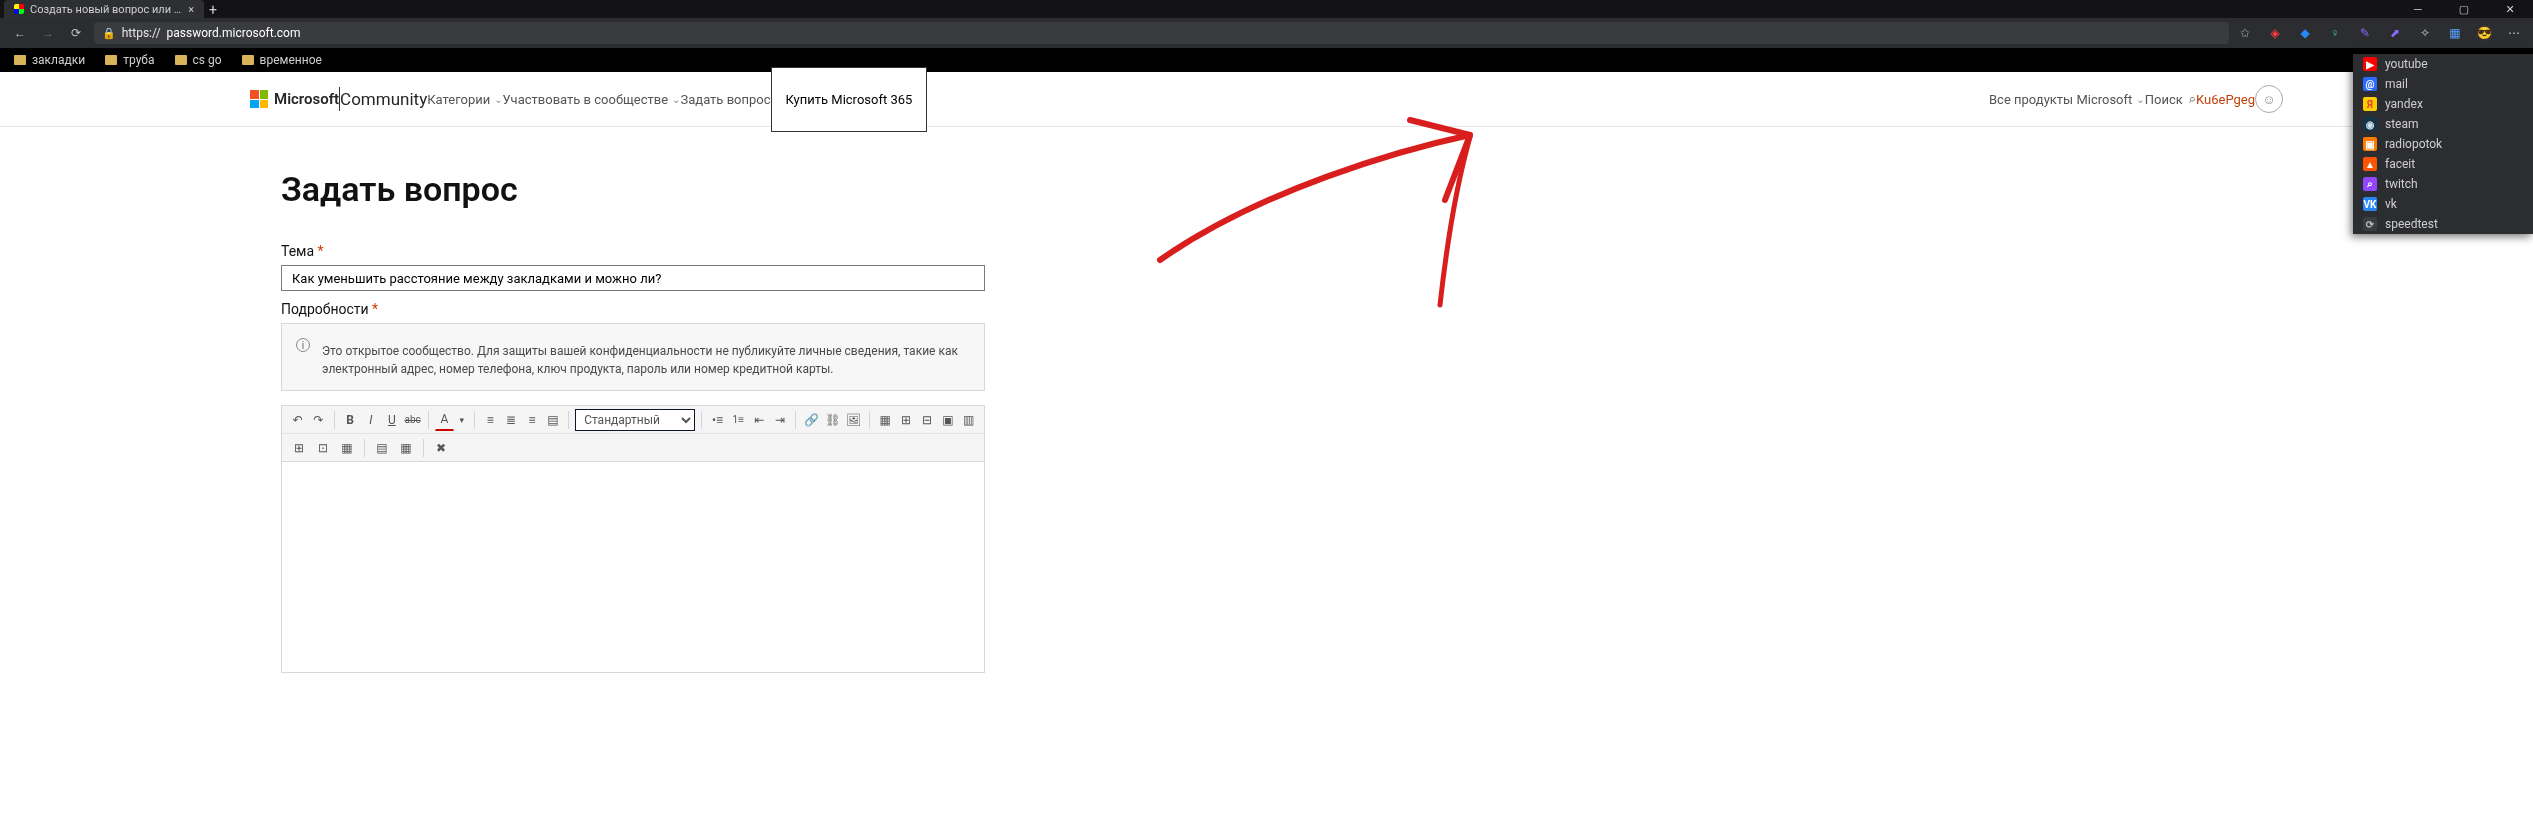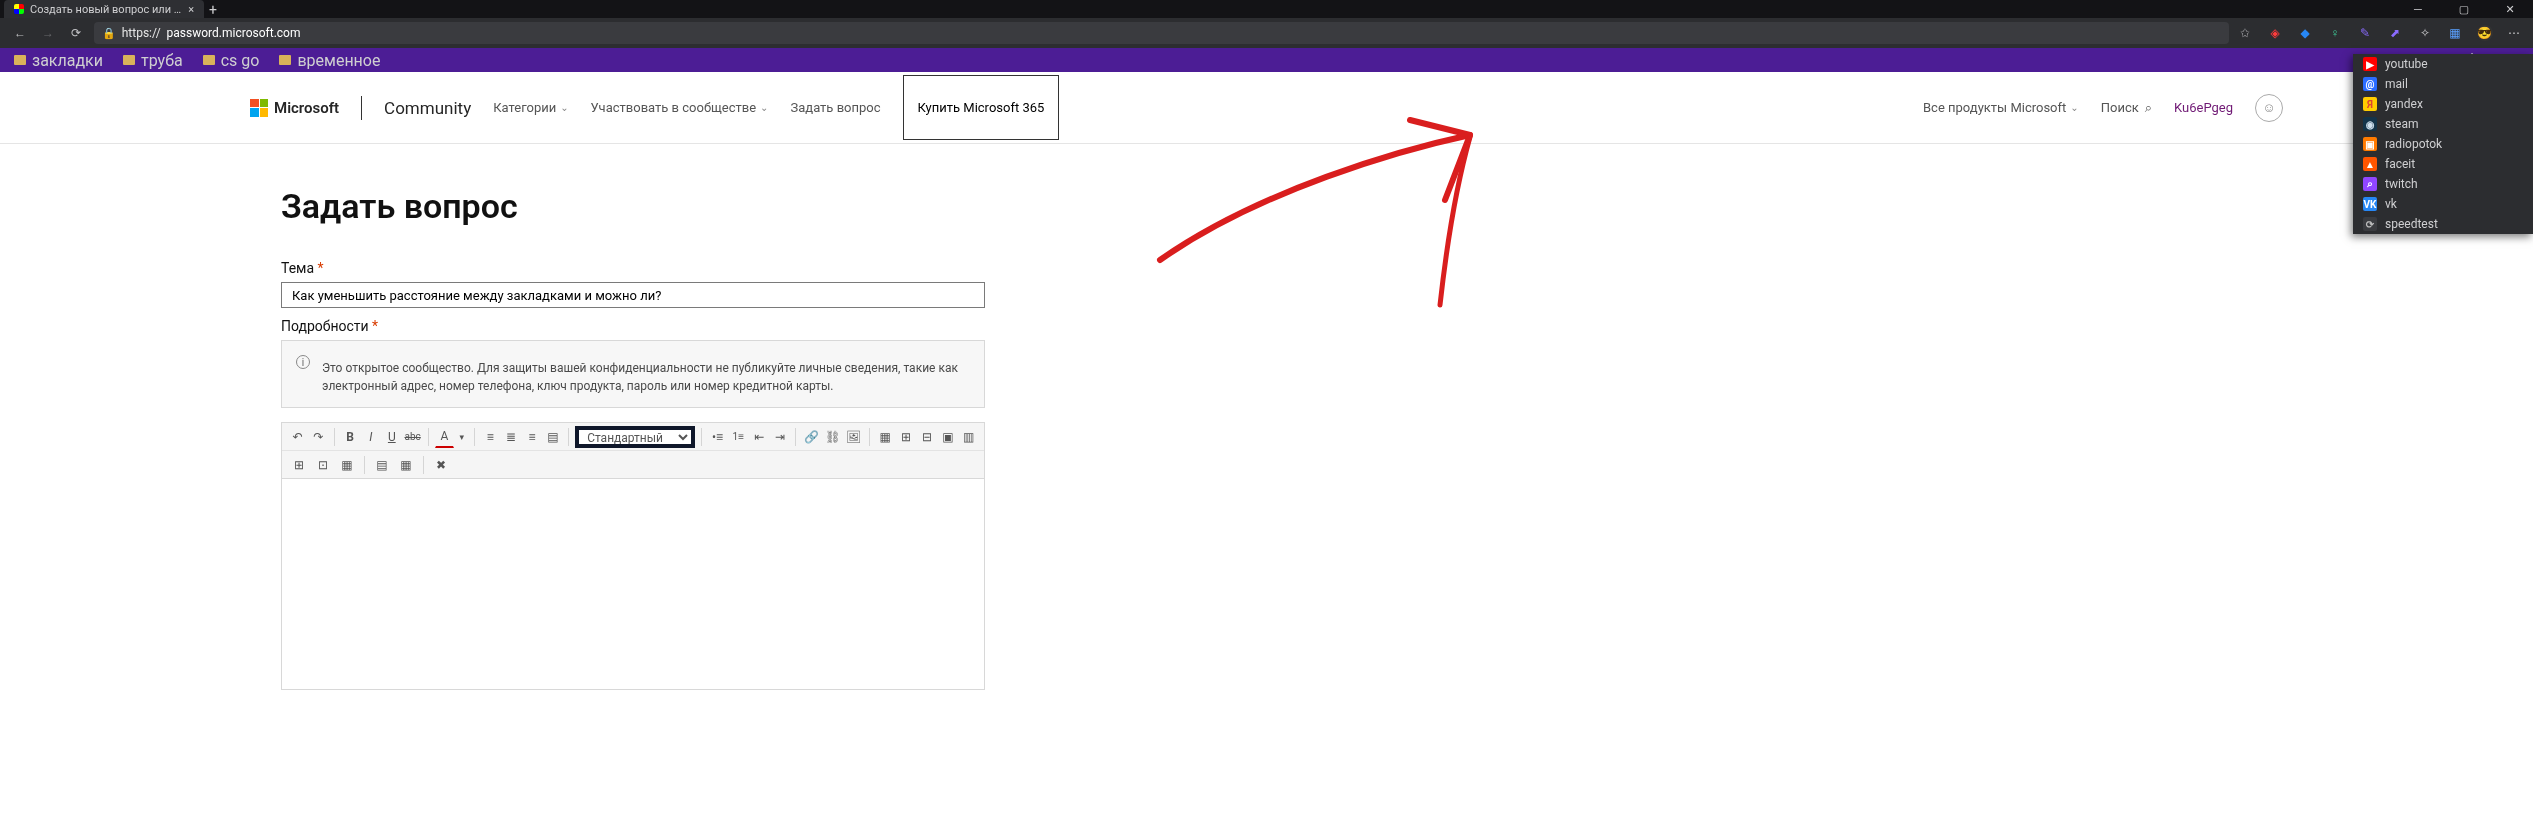--- a/index.html
+++ b/index.html
@@ -20,33 +20,33 @@
   .navbtn   { width:20px; text-align:center; color:#bfbfc2; }
   .urlfield { flex:1; display:flex; align-items:center; gap:6px; background:#3a3b3f; height:22px; border-radius:4px; padding:0 8px; color:#cfcfd1;}
   .urlfield .lock { font-size:11px; }
   .urlfield .host { color:#fff; }
   .urlfield .path { color:#9d9da1; }
   .exticons { display:flex; gap:14px; align-items:center; }
   .exticons span { width:16px; height:16px; display:flex; align-items:center; justify-content:center; font-size:12px;}
   .avatar-ext { width:22px; height:22px; border-radius:50%; background:#333; display:flex; align-items:center; justify-content:center; font-size:14px;}
   .dots { letter-spacing:2px; }
   
-  .bmbar    { height:24px; display:flex; align-items:center; gap:20px; padding:0 14px; background:#4c1d95; font-size:16px; color:#cfcfd1;}
+  .bmbar    { height:24px; display:flex; align-items:center; gap:20px; padding:0 14px; background:#000000; font-size:12px; color:#cfcfd1;}
   .bm-item  { display:flex; align-items:center; gap:6px; }
   .bm-folder{ width:12px; height:10px; background:#d9b35a; border-radius:1px; display:inline-block;}
   .bm-right { margin-left:auto; }
 
   
   .favpanel { position:absolute; right:0; top:54px; width:180px; background:#2c2d30; color:#cfcfd1; font-size:12px; z-index:10; box-shadow:-2px 3px 8px rgba(0,0,0,.5);}
   .favpanel .row { height:20px; display:flex; align-items:center; gap:8px; padding:0 10px;}
   .favpanel .ficon{ width:14px; height:14px; display:flex; align-items:center; justify-content:center; border-radius:2px; font-size:10px; font-weight:bold;}
 
   
   .page     { position:absolute; left:0; right:0; top:72px; bottom:0; background:#fff; }
-  .sitehdr  { height:72px; border-bottom:1px solid #e5e5e5; display:flex; align-items:center; padding:0 250px 0 250px; gap:22px; font-size:13px; color:#262626;}
+  .sitehdr  { height:55px; border-bottom:1px solid #e5e5e5; display:flex; align-items:center; padding:0 250px 0 250px; font-size:13px; color:#262626;}
   .mslogo   { display:flex; align-items:center; gap:6px; font-weight:600; font-size:15px;}
   .mslogo .sq{ width:18px; height:18px; display:grid; grid-template:1fr 1fr/1fr 1fr; gap:1px;}
   .mslogo .sq span:nth-child(1){background:#f25022}
   .mslogo .sq span:nth-child(2){background:#7fba00}
   .mslogo .sq span:nth-child(3){background:#00a4ef}
   .mslogo .sq span:nth-child(4){background:#ffb900}
   .vdiv     { width:1px; height:24px; background:#333;}
   .navlink  { display:flex; align-items:center; gap:4px; color:#555;}
   .chev     { font-size:10px; color:#888;}
   .buybtn   { border:1px solid #333; padding:24px 14px; font-size:13px; background:#fff;}
@@ -61,21 +61,21 @@
   .tinput   { width:100%; height:26px; border:1px solid #7a7a7a; padding:0 10px; font-size:13px;}
   .details-lbl{ margin-top:10px;}
   .notice   { border:1px solid #d8d8d8; background:#f7f7f7; padding:12px 14px 12px 40px; font-size:12px; color:#4a4a4a; margin-top:6px; position:relative; line-height:1.5;}
   .notice .infoicon{ position:absolute; left:14px; top:14px; width:14px; height:14px; border:1px solid #888; border-radius:50%; display:flex; align-items:center; justify-content:center; font-size:10px; color:#666;}
 
   
   .editor   { margin-top:14px; border:1px solid #d8d8d8;}
   .toolbar-row{ display:flex; align-items:center; height:28px; background:#f5f5f5; border-bottom:1px solid #e3e3e3; padding:0 6px; gap:2px;}
   .tbtn     { width:22px; height:22px; display:flex; align-items:center; justify-content:center; font-size:12px; color:#555; border:1px solid transparent; background:#fff0;}
   .tsep     { width:1px; height:18px; background:#d5d5d5; margin:0 4px;}
-  .tsel     { height:22px; font-size:12px; border:4px solid #0f172a; background:#fff; padding:0 4px; min-width:120px; color:#555;}
+  .tsel     { height:22px; font-size:12px; border:1px solid #0f172a; background:#fff; padding:0 4px; min-width:120px; color:#555;}
   .editarea { height:210px; background:#fff;}
 
   
   .arrow-svg{ position:absolute; left:1140px; top:110px; pointer-events:none; }
 </style>
 </head>
 <body>
 
 <div class="chrome">
   <div class="tabbar">
@@ -204,21 +204,21 @@
     <button class="buybtn">Купить Microsoft 365</button>
     <div class="spacer"></div>
     <div class="navlink">
         <span>Все продукты Microsoft</span>
         <span class="chev">⌄</span>
       </div>
     <div class="search">
         <span>Поиск</span>
         <span style="font-size:13px">⌕</span>
       </div>
-    <div style="color:#701a75">Ku6ePgeg</div>
+    <div style="color:#c2410c">Ku6ePgeg</div>
     <div class="usercirc">
         <span>☺</span>
       </div>
   </div>
 
   <div class="formwrap">
     <div class="h1">Задать вопрос</div>
 
     <div class="lbl"><span>Тема</span> <span class="req">*</span></div>
     <input class="tinput" value="Как уменьшить расстояние между закладками и можно ли?" style="">

